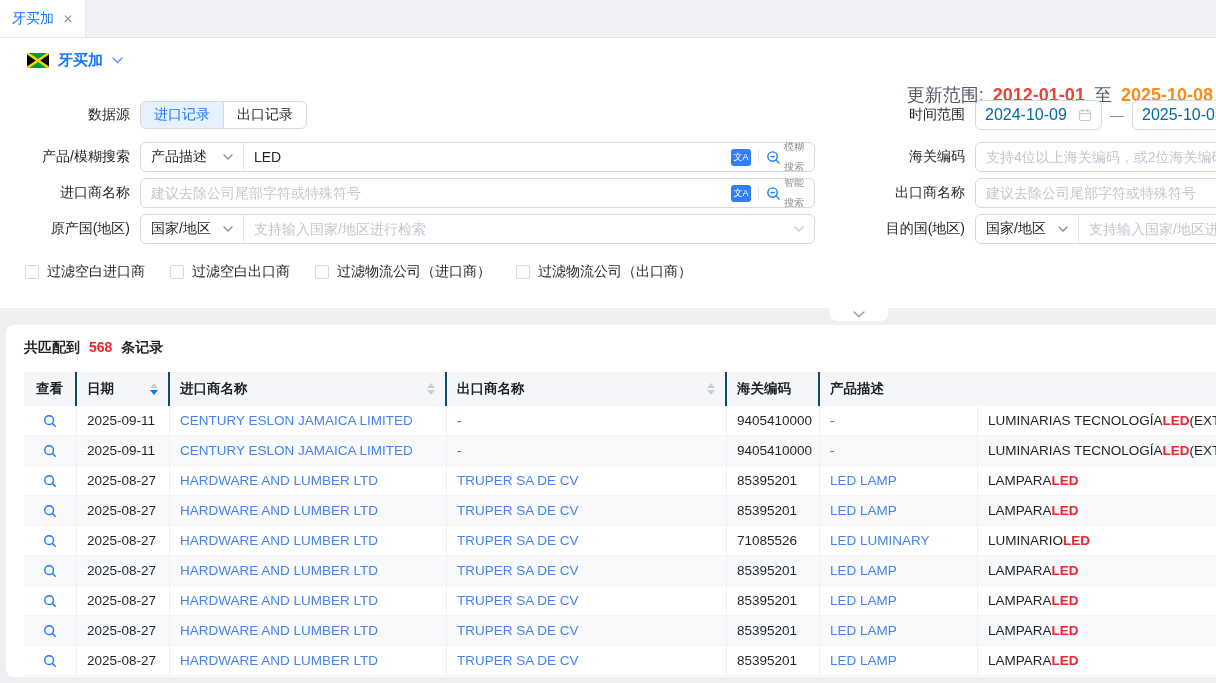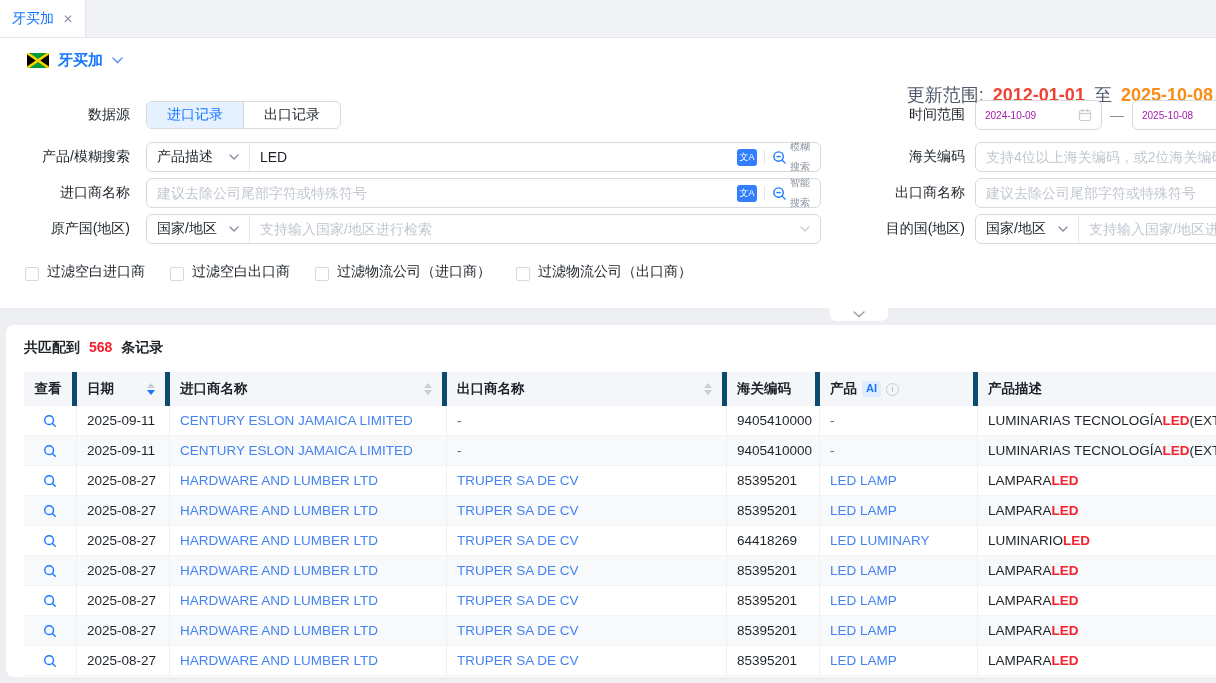--- a/index.html
+++ b/index.html
@@ -24,53 +24,53 @@
   .country-row { position: absolute; top: 13px; left: 27px; display: flex; align-items: center; gap: 9px; }
   .country-name { color: var(--accent); font-weight: bold; font-size: 15px; }
   .update-line { position: absolute; top: 45px; right: 3px; font-size: 18px; color: #4e5969; }
   .update-line .v1 { color: var(--upd-start); font-weight: bold; margin: 0 4px; }
   .update-line .v2 { color: var(--upd-end); font-weight: bold; margin-left: 4px; }
   .frow { position: absolute; left: 0; width: 100%; height: 30px; }
   .r-ds { top: 62px; } .r-prod { top: 104px; } .r-imp { top: 140px; } .r-orig { top: 176px; }
   .r-cb { top: 224px; height: 20px; }
   .fleft { position: absolute; left: 0; top: 0; display: flex; align-items: center; height: 30px; }
   .fright { position: absolute; left: 858px; top: 0; display: flex; align-items: center; height: 30px; }
-  .flabel { width: 130px; text-align: right; margin-right: 16px; color: #1d2329; white-space: nowrap; }
+  .flabel { width: 130px; text-align: right; margin-right: 10px; color: #1d2329; white-space: nowrap; }
   .frlabel { width: 107px; text-align: right; margin-right: 10px; color: #1d2329; white-space: nowrap; }
   .seggroup { display: inline-flex; height: 28px; border: 1px solid #d9d9d9; border-radius: 6px; overflow: hidden; background: #fff; }
-  .seg { padding: 0 20px; display: flex; align-items: center; font-size: 14px; color: #1d2329; cursor: pointer; }
+  .seg { padding: 0 13px; display: flex; align-items: center; font-size: 14px; color: #1d2329; cursor: pointer; }
   .seg + .seg { border-left: 1px solid #d9d9d9; }
   .seg.active { background: #e6f1ff; color: var(--accent); }
   .igroup { display: flex; align-items: center; height: 30px; border: 1px solid #d9d9d9; border-radius: 6px; background: #fff; width: 675px; }
   .igroup.narrow { width: 400px; }
   .ig-select { width: 103px; align-self: stretch; padding: 0 10px; display: flex; align-items: center; justify-content: space-between; border-right: 1px solid #e5e6eb; cursor: pointer; white-space: nowrap; }
   .ig-input { flex: 1; min-width: 0; border: none; outline: none; padding: 0 10px; font-size: 14px; font-family: inherit; color: #1d2329; background: transparent; }
   .ig-input::placeholder, .tinput::placeholder { color: #c1c7d0; }
   .tinput { height: 30px; width: 400px; border: 1px solid #d9d9d9; border-radius: 6px; padding: 0 10px; font-size: 14px; font-family: inherit; color: #1d2329; outline: none; }
   .trans-icon { width: 20px; height: 17px; background: #337eff; border-radius: 3px; color: #fff; font-size: 9px; display: flex; align-items: center; justify-content: center; flex: none; cursor: pointer; }
   .vdiv { width: 1px; height: 14px; background: #e5e6eb; margin: 0 7px; flex: none; }
   .mode { display: flex; align-items: center; gap: 3px; padding-right: 9px; cursor: pointer; flex: none; }
   .mode-text { font-size: 10px; line-height: 20px; color: #86909c; width: 21px; word-break: break-all; }
   .suffix-chevron { padding-right: 10px; display: flex; align-items: center; }
   .dinput { width: 127px; height: 30px; border: 1px solid #d9d9d9; border-radius: 6px; background: #fff; display: flex; align-items: center; padding: 0 9px; cursor: pointer; }
-  .dinput span { flex: 1; font-size: 10px; color: #a21caf; }
+  .dinput span { flex: 1; font-size: 16px; color: #0369a1; }
   .dinput.d2 { width: 150px; }
   .dash-sep { margin: 0 8px; color: #86909c; }
-  .cb-item { display: inline-flex; align-items: flex-end; margin-right: 25px; cursor: pointer; }
+  .cb-item { display: inline-flex; align-items: center; margin-right: 25px; cursor: pointer; }
   .cbox { width: 14px; height: 14px; border: 1px solid #d9d9d9; border-radius: 2px; background: #fff; margin-right: 8px; flex: none; }
   .r-cb { padding-left: 25px; display: flex; align-items: center; }
   .collapse-notch { position: absolute; left: 830px; bottom: -13px; width: 58px; height: 13px; background: #fff; border-radius: 0 0 7px 7px; display: flex; align-items: center; justify-content: center; cursor: pointer; }
   
   .rest { height: 375px; background: #edeff3; padding: 17px 0 0 6px; }
   .card { width: 1230px; height: 352px; background: #fff; border-radius: 8px; padding-top: 14px; }
   .summary { padding-left: 18px; font-weight: bold; font-size: 14px; color: #1d2329; }
   .summary .count { color: var(--hl); margin: 0 5px; }
   .table { margin: 15px 0 0 18px; width: 1254px; font-size: 13.5px; }
   .thead { display: flex; height: 34px; background: #f4f6f9; }
-  .th { display: flex; align-items: center; padding: 0 10px; font-weight: bold; color: #1d2329; border-right: 5px solid #0c4a6e; gap: 5px; }
+  .th { display: flex; align-items: center; padding: 0 10px; font-weight: bold; color: #1d2329; border-right: 2px solid #0c4a6e; gap: 5px; }
   .th:last-child { border-right: none; }
   .c0 { width: 53px; flex: none; } .c1 { width: 93px; flex: none; } .c2 { width: 277px; flex: none; }
   .c3 { width: 280px; flex: none; } .c4 { width: 93px; flex: none; } .c5 { width: 158px; flex: none; }
   .c6 { width: 300px; flex: none; }
   .center { justify-content: center; }
   .carets { display: inline-flex; flex-direction: column; gap: 2px; margin-left: auto; cursor: pointer; }
   .car-up { width: 0; height: 0; border-left: 4px solid transparent; border-right: 4px solid transparent; border-bottom: 5px solid #c9cdd4; }
   .car-down { width: 0; height: 0; border-left: 4px solid transparent; border-right: 4px solid transparent; border-top: 5px solid #c9cdd4; }
   .car-down.active { border-top-color: var(--accent); }
   .ai-badge { background: #e0edff; color: var(--accent); font-size: 11px; font-weight: bold; padding: 1px 4px; border-radius: 3px; line-height: 1.2; }
@@ -281,25 +281,20 @@
         <div class="th c3">
           <span>出口商名称</span>
           <span class="carets">
               <i class="car-up"></i>
               <i class="car-down"></i>
             </span>
         </div>
         <div class="th c4">
           <span>海关编码</span>
         </div>
-        <div class="th c5">
-          <span>产品</span>
-          <span class="ai-badge">AI</span>
-          <span class="info-icon">i</span>
-        </div>
         <div class="th c6">
           <span>产品描述</span>
         </div>
       </div>
       <div class="tbody">
           <div class="tr">
             <div class="td c0 center">
               <div class="view-btn">
                 <svg width="14" height="14" viewBox="0 0 16 16">
                   <circle cx="7" cy="7" r="5" fill="none" stroke="#1677ff" stroke-width="1.6"></circle>
@@ -367,21 +362,21 @@
               <div class="view-btn">
                 <svg width="14" height="14" viewBox="0 0 16 16">
                   <circle cx="7" cy="7" r="5" fill="none" stroke="#1677ff" stroke-width="1.6"></circle>
                   <line x1="10.8" y1="10.8" x2="14" y2="14" stroke="#1677ff" stroke-width="1.6" stroke-linecap="round"></line>
                 </svg>
               </div>
             </div>
             <div class="td c1">2025-08-27</div>
             <div class="td c2 link">HARDWARE AND LUMBER LTD</div>
             <div class="td c3 link">TRUPER SA DE CV</div>
-            <div class="td c4">64418269</div>
+            <div class="td c4">71085526</div>
             <div class="td c5 link">LED LUMINARY</div>
             <div class="td c6">LUMINARIO <div class="hl" style="display: inline;">LED</div></div>
           </div>
           <div class="tr">
             <div class="td c0 center">
               <div class="view-btn">
                 <svg width="14" height="14" viewBox="0 0 16 16">
                   <circle cx="7" cy="7" r="5" fill="none" stroke="#1677ff" stroke-width="1.6"></circle>
                   <line x1="10.8" y1="10.8" x2="14" y2="14" stroke="#1677ff" stroke-width="1.6" stroke-linecap="round"></line>
                 </svg>

